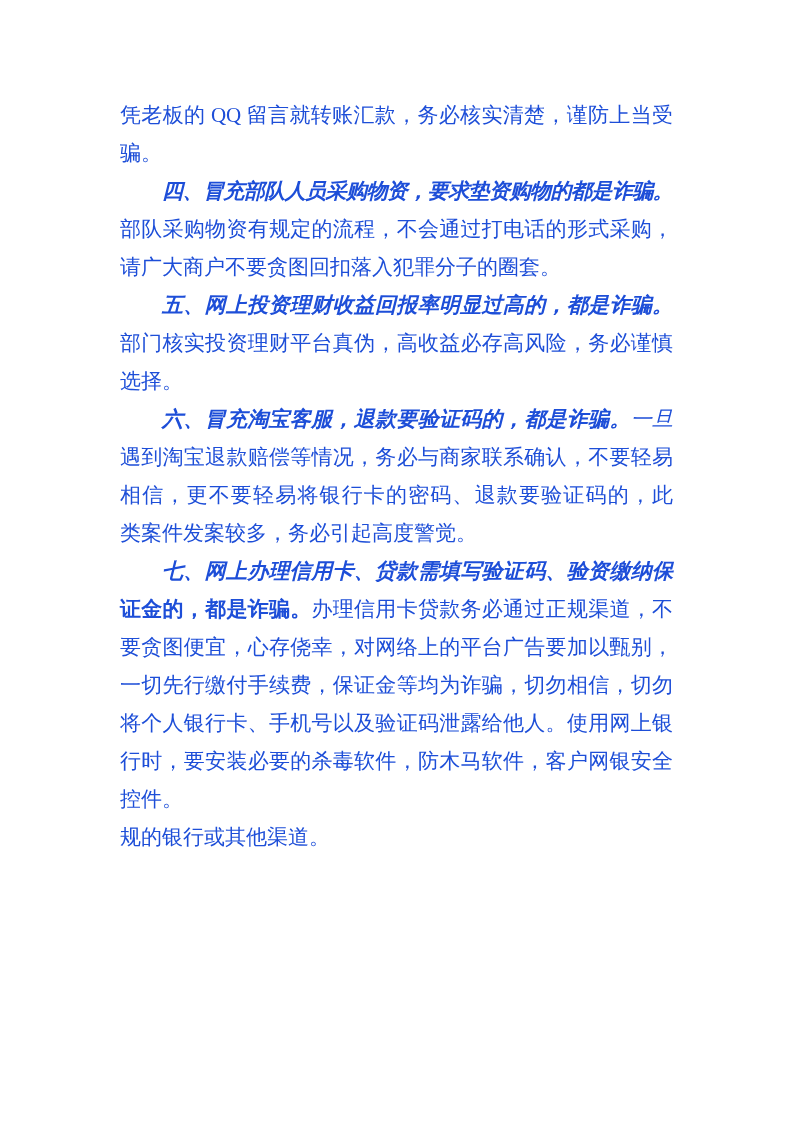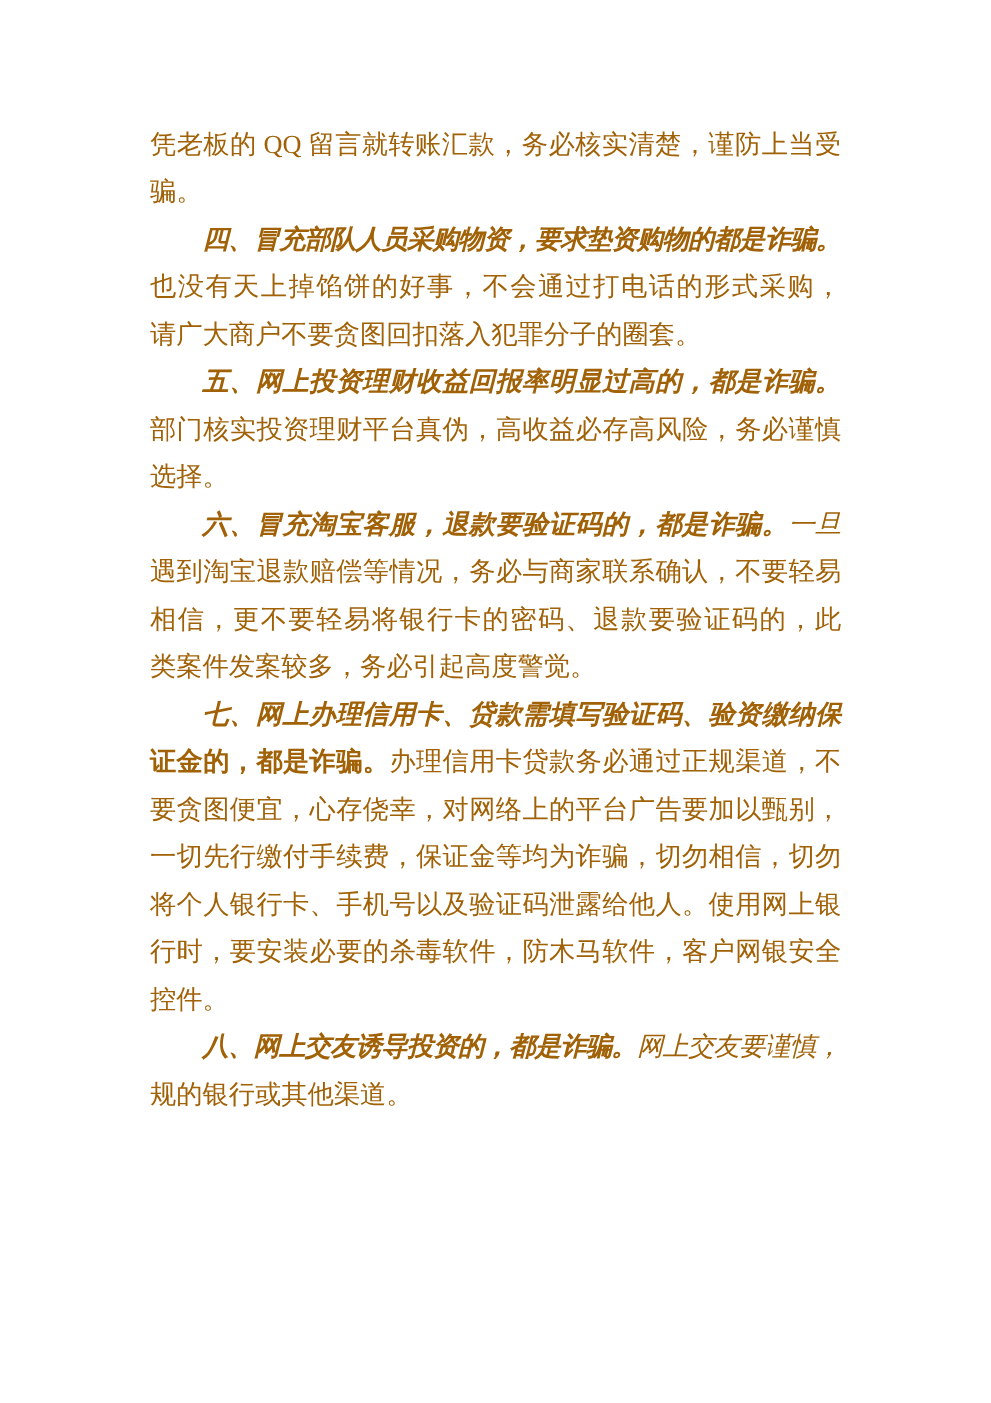--- a/index.html
+++ b/index.html
@@ -13,21 +13,21 @@
     height: 1122px;
     background: #ffffff;
     overflow: hidden;
     font-family: "Liberation Serif", "DejaVu Serif", serif;
   }
   .textblock {
     position: absolute;
     left: 120px;
     top: 96px;
     width: 553px;
-    color: #a16207;
+    color: #1d4ed8;
     font-size: 21px;
     line-height: 38px;
   }
   .line {
     height: 38px;
     white-space: nowrap;
   }
   .line.justify {
     white-space: normal;
     text-align: justify;
@@ -50,37 +50,36 @@
 </head>
 <body>
 
 <div class="page">
   <div class="textblock">
 
     <div class="line justify"><span class="seg">凭老板的 QQ 留言就转账汇款，务必核实清楚，谨防上当受</span></div>
     <div class="line left"><span class="seg">骗。</span></div>
 
     <div class="line justify indent tight"><span class="seg b">四、冒充部队人员采购物资，要求垫资购物的都是诈骗。</span></div>
-    <div class="line justify"><span class="seg">也没有天上掉馅饼的好事，不会通过打电话的形式采购，</span></div>
+    <div class="line justify"><span class="seg">部队采购物资有规定的流程，不会通过打电话的形式采购，</span></div>
     <div class="line left"><span class="seg">请广大商户不要贪图回扣落入犯罪分子的圈套。</span></div>
 
     <div class="line justify indent"><span class="seg b">五、网上投资理财收益回报率明显过高的，都是诈骗。</span></div>
     <div class="line justify"><span class="seg">部门核实投资理财平台真伪，高收益必存高风险，务必谨慎</span></div>
     <div class="line left"><span class="seg">选择。</span></div>
 
     <div class="line justify indent"><span class="seg b">六、冒充淘宝客服，退款要验证码的，都是诈骗。</span><span class="seg">一旦</span></div>
     <div class="line justify"><span class="seg">遇到淘宝退款赔偿等情况，务必与商家联系确认，不要轻易</span></div>
     <div class="line justify"><span class="seg">相信，更不要轻易将银行卡的密码、退款要验证码的，此</span></div>
     <div class="line left"><span class="seg">类案件发案较多，务必引起高度警觉。</span></div>
 
     <div class="line justify indent"><span class="seg b">七、网上办理信用卡、贷款需填写验证码、验资缴纳保</span></div>
     <div class="line justify"><span class="seg b">证金的，都是诈骗。</span><span class="seg">办理信用卡贷款务必通过正规渠道，不</span></div>
     <div class="line justify"><span class="seg">要贪图便宜，心存侥幸，对网络上的平台广告要加以甄别，</span></div>
     <div class="line justify"><span class="seg">一切先行缴付手续费，保证金等均为诈骗，切勿相信，切勿</span></div>
     <div class="line justify"><span class="seg">将个人银行卡、手机号以及验证码泄露给他人。使用网上银</span></div>
     <div class="line justify"><span class="seg">行时，要安装必要的杀毒软件，防木马软件，客户网银安全</span></div>
     <div class="line left"><span class="seg">控件。</span></div>
 
-    <div class="line justify indent tight"><span class="seg b">八、网上交友诱导投资的，都是诈骗。</span><span class="seg">网上交友要谨慎，</span></div>
     <div class="line left"><span class="seg">规的银行或其他渠道。</span></div>
 
   </div>
 </div>
 
 </body></html>

